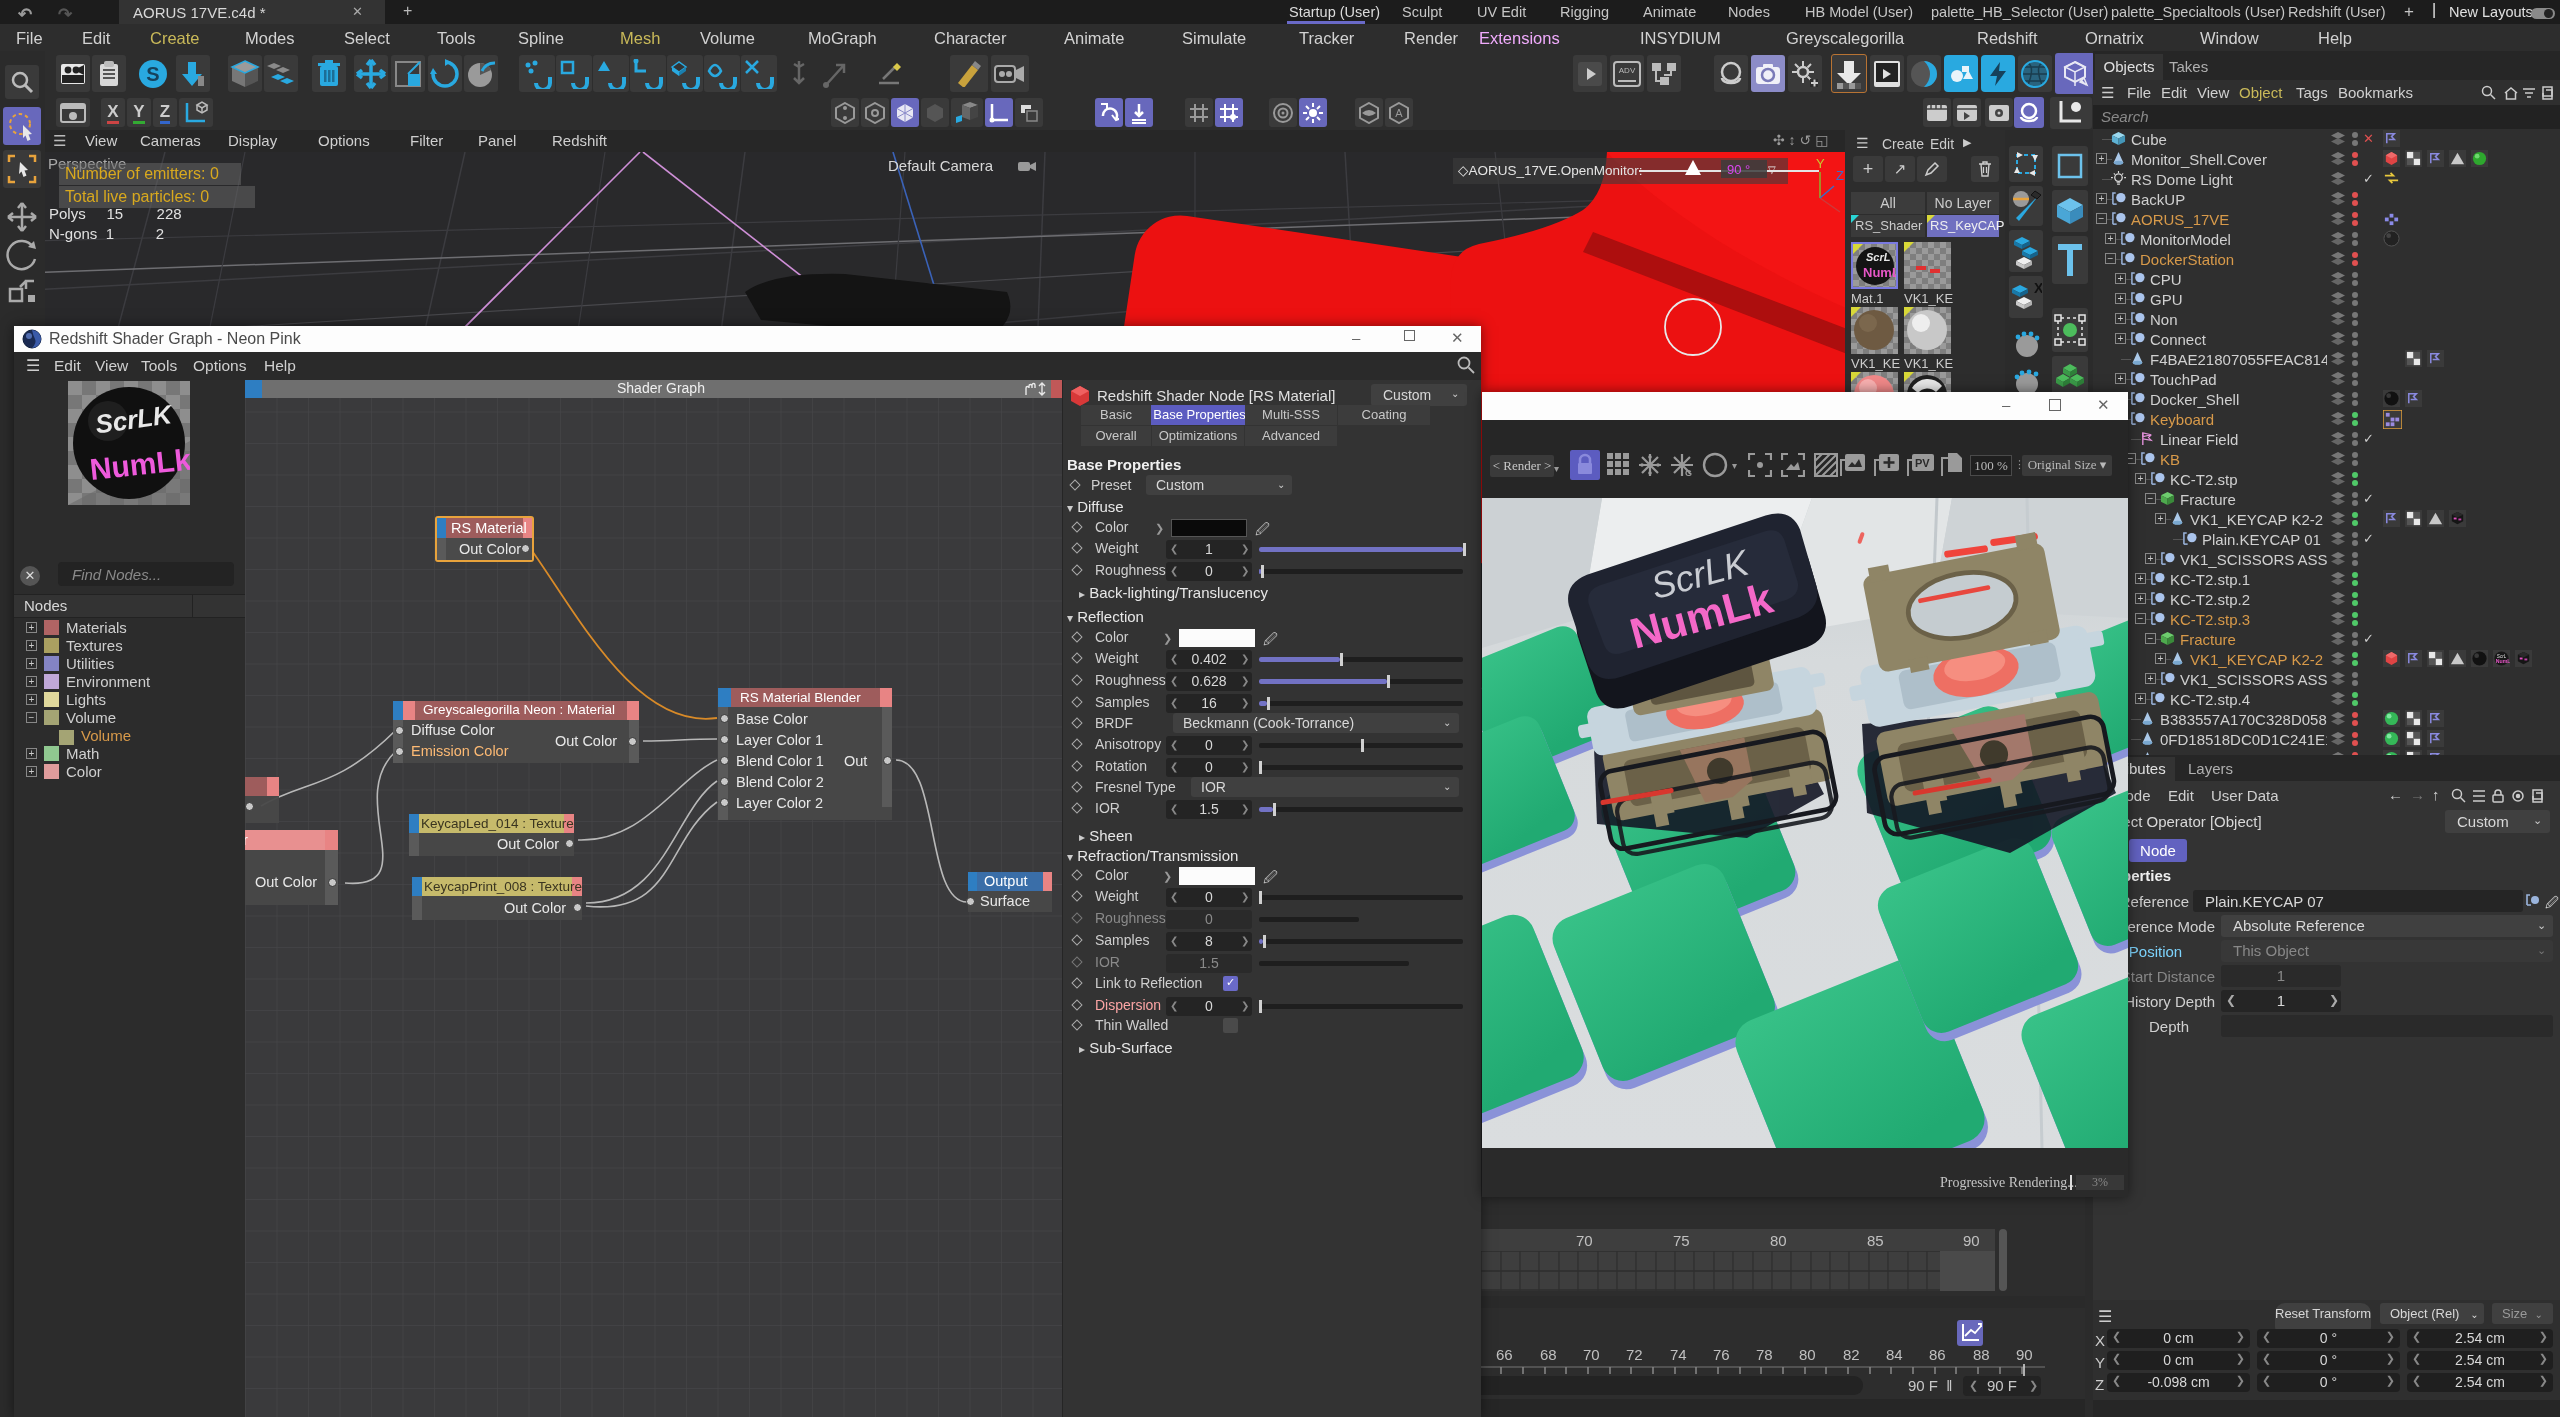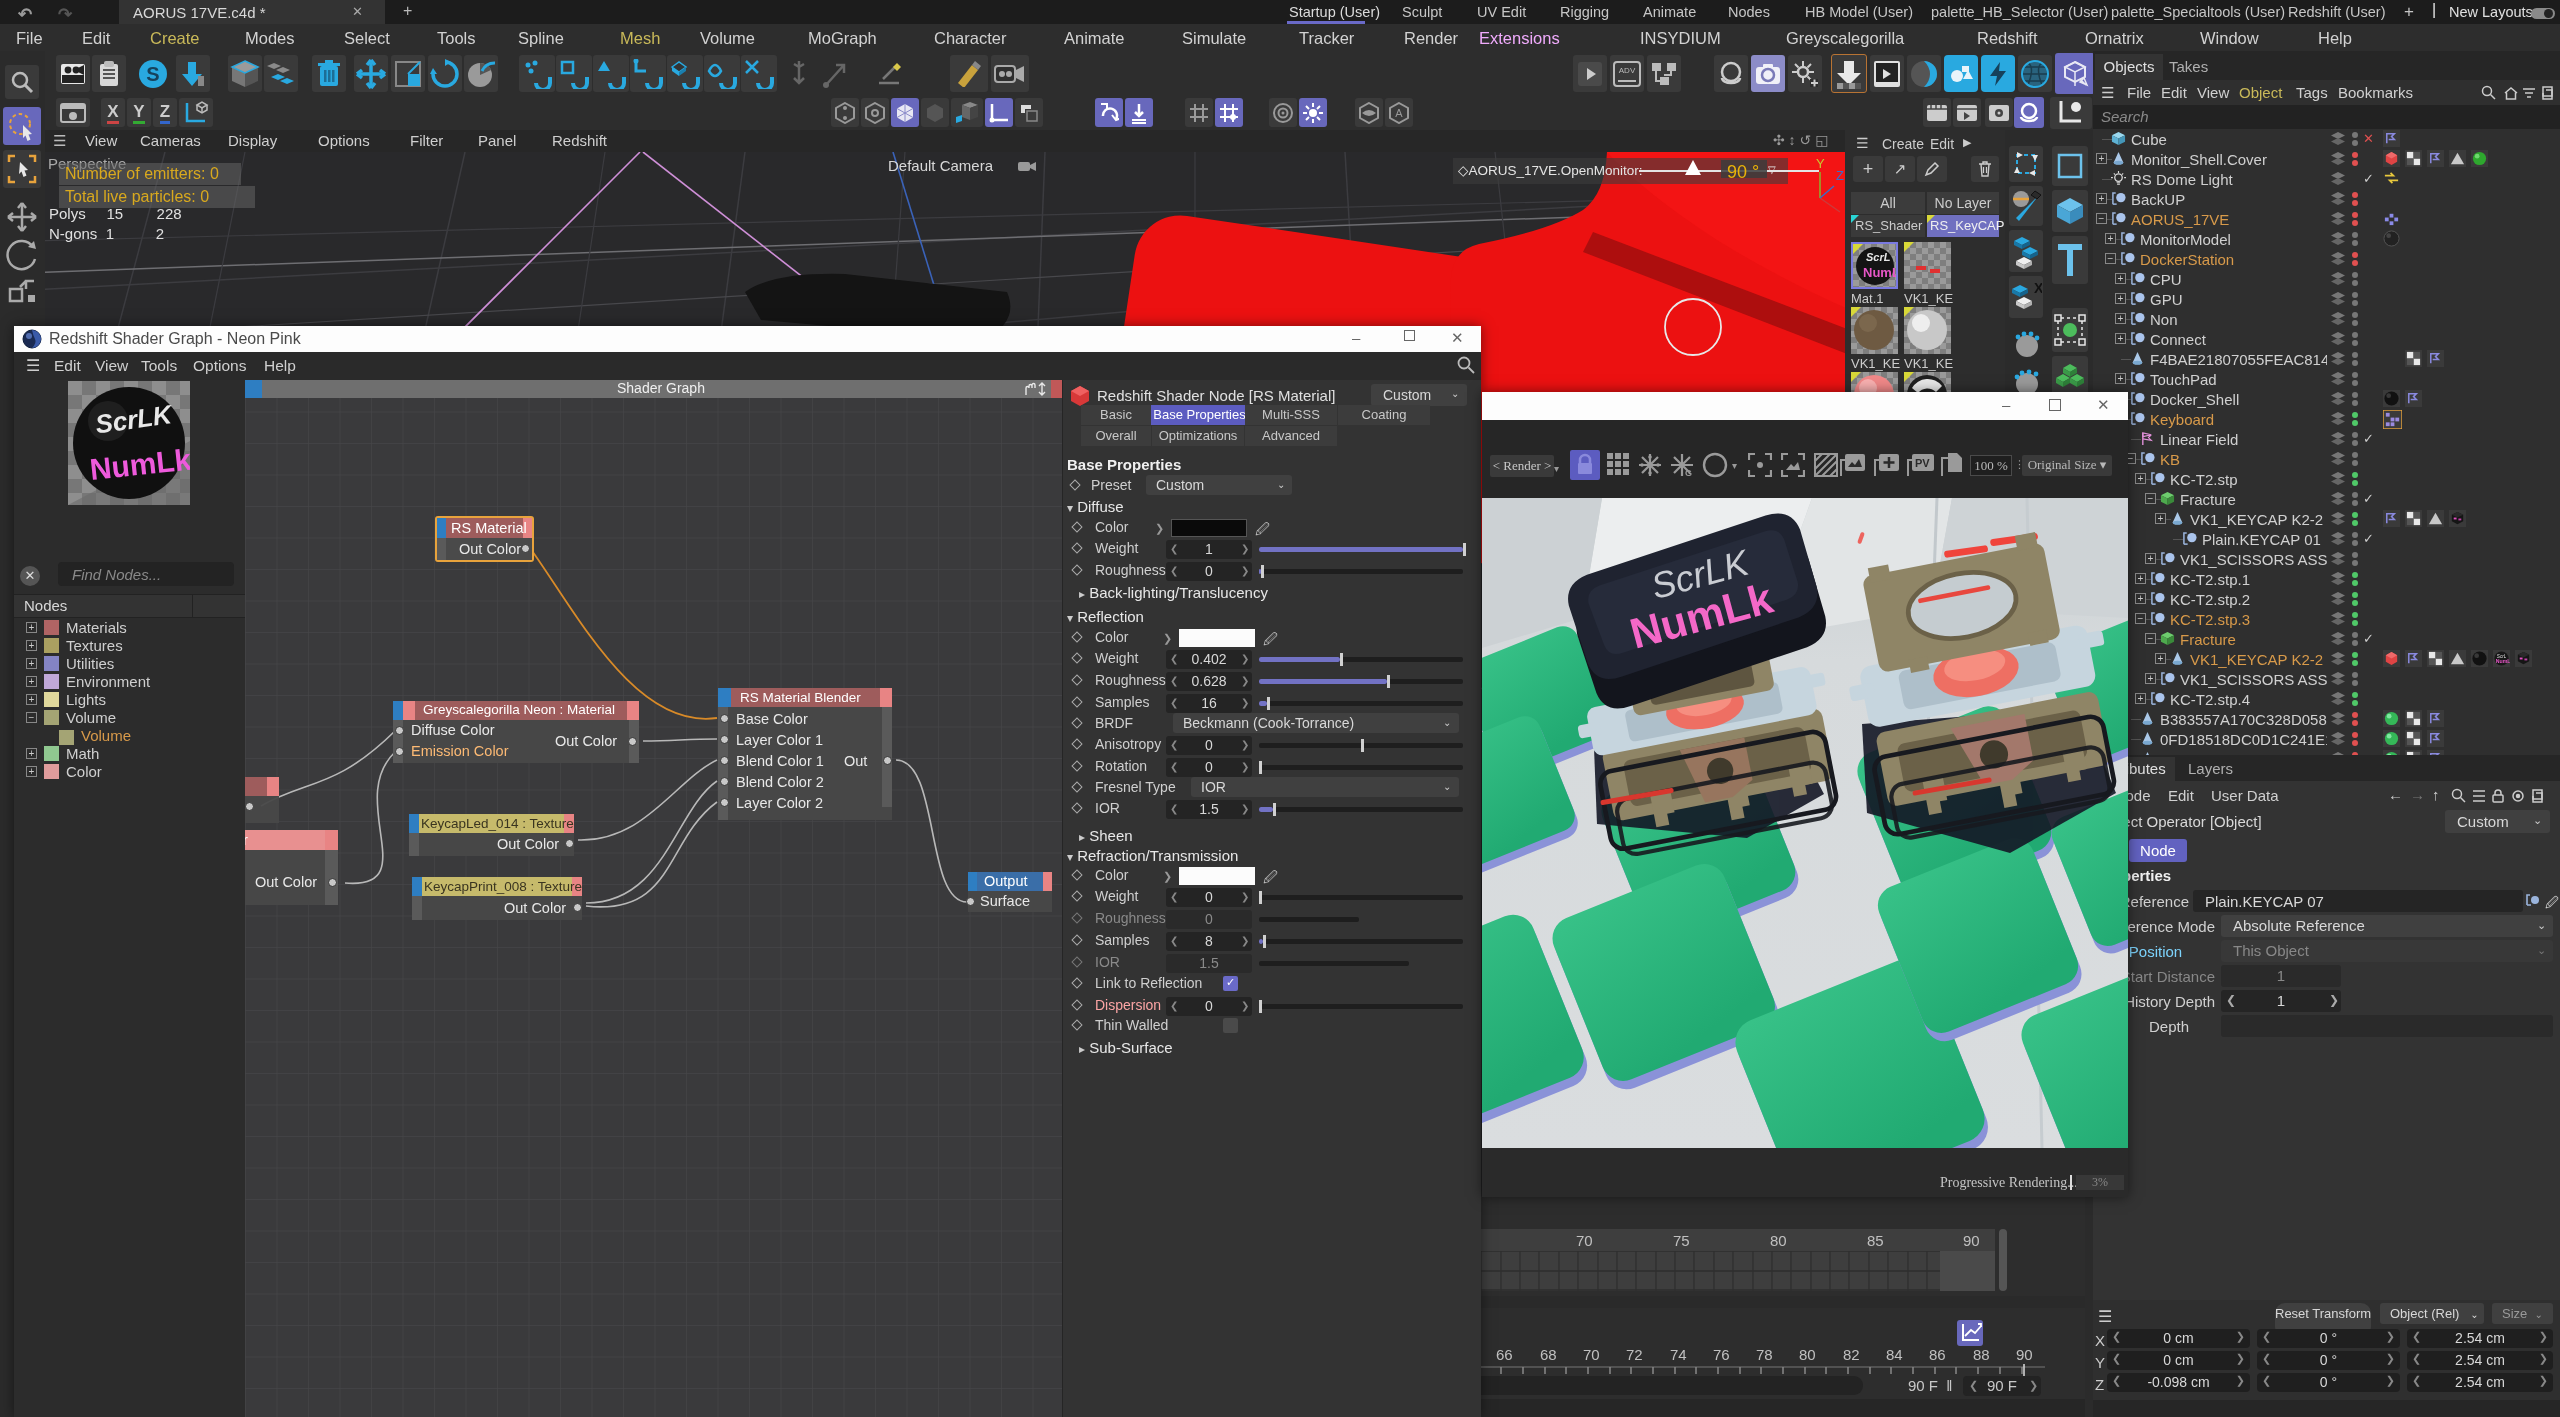--- a/index.html
+++ b/index.html
@@ -609,21 +609,21 @@
     <div class="abs" style="left:14px;top:34px;width:196px;height:22px;background:rgba(100,100,100,0.55);"></div>
     <div class="abs" style="left:20px;top:36px;font-size:16px;color:#d9a91e;">Total live particles: 0</div>
     <div class="abs" style="left:4px;top:53px;font-size:15px;color:#e0e0e0;">Polys&nbsp;&nbsp;&nbsp;&nbsp;&nbsp;15&nbsp;&nbsp;&nbsp;&nbsp;&nbsp;&nbsp;&nbsp;&nbsp;228</div>
     <div class="abs" style="left:4px;top:73px;font-size:15px;color:#e0e0e0;">N-gons&nbsp;&nbsp;1&nbsp;&nbsp;&nbsp;&nbsp;&nbsp;&nbsp;&nbsp;&nbsp;&nbsp;&nbsp;2</div>
 
     <div class="abs" style="left:1408px;top:6px;width:335px;height:26px;background:rgba(60,60,60,0.6);"></div>
     <div class="abs" style="left:1413px;top:10px;font-size:13.5px;color:#e4e4e4;">◇AORUS_17VE.OpenMonitor:</div>
     <div class="abs" style="left:1594px;top:18px;width:180px;height:2px;background:#e4e4e4;"></div>
     <div class="abs" style="left:1640px;top:8px;width:0;height:0;border-left:8px solid transparent;border-right:8px solid transparent;border-bottom:15px solid #fff;"></div>
     <div class="abs" style="left:1676px;top:8px;width:46px;height:18px;background:rgba(60,60,60,0.85);"></div>
-    <div class="abs" style="left:1682px;top:10px;font-size:18px;color:#eab308;">90 °</div>
+    <div class="abs" style="left:1682px;top:10px;font-size:13px;color:#d946ef;">90 °</div>
     <div class="abs" style="left:1723px;top:12px;font-size:10px;color:#e4e4e4;">▽</div>
   </div>
 
   <div id="matpanel" class="abs" style="left:1845px;top:130px;width:160px;height:268px;background:#2d2d2d;overflow:hidden;">
     <span class="abs" style="left:11px;top:5px;font-size:14px;color:#ccc;">☰</span>
     <span class="abs" style="left:37px;top:6px;font-size:14px;color:#ccc;">Create</span>
     <span class="abs" style="left:85px;top:6px;font-size:14px;color:#ccc;">Edit</span>
     <span class="abs" style="left:118px;top:6px;font-size:11px;color:#ccc;">▶</span>
     <div class="ico btn" style="left:8px;top:26px;width:30px;height:26px;color:#ccc;font-size:18px;">+</div>
     <div class="ico btn" style="left:40px;top:26px;width:30px;height:26px;color:#ccc;font-size:15px;">↗</div>

